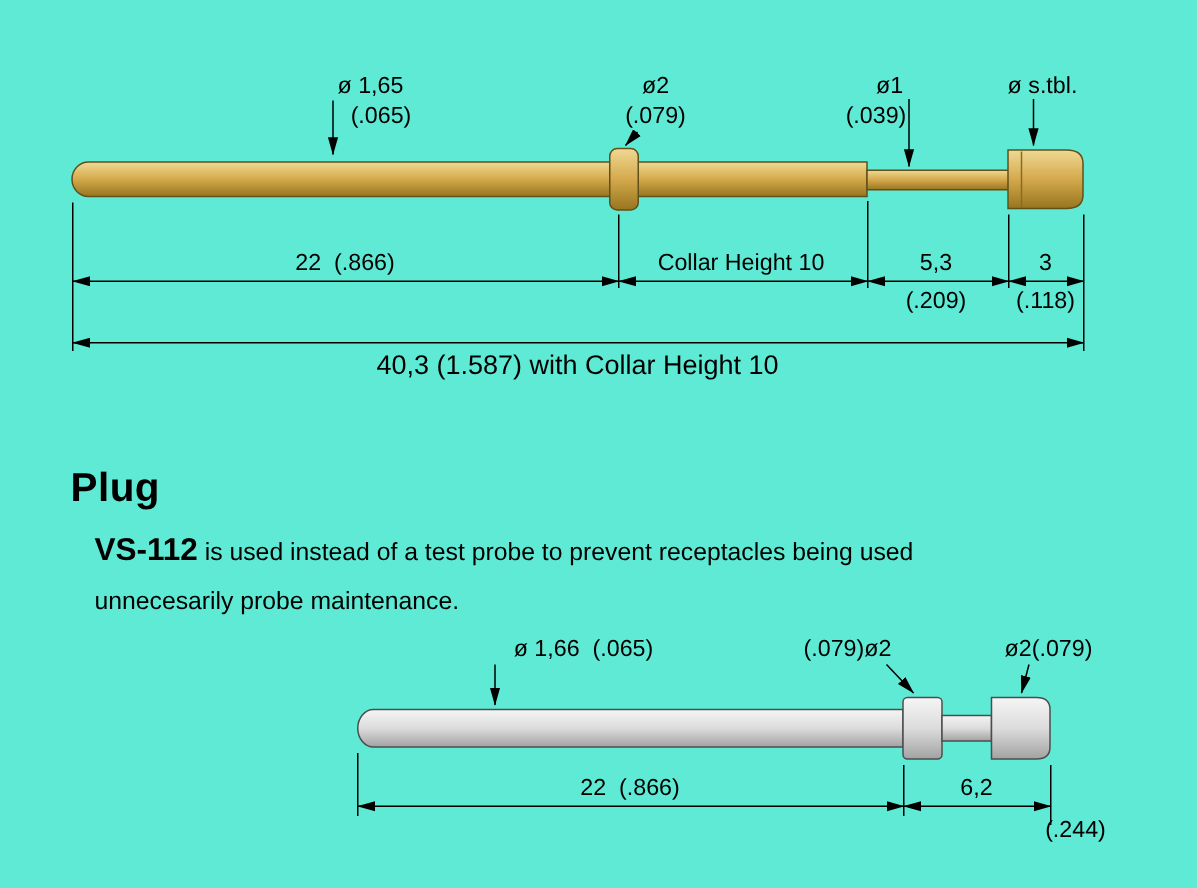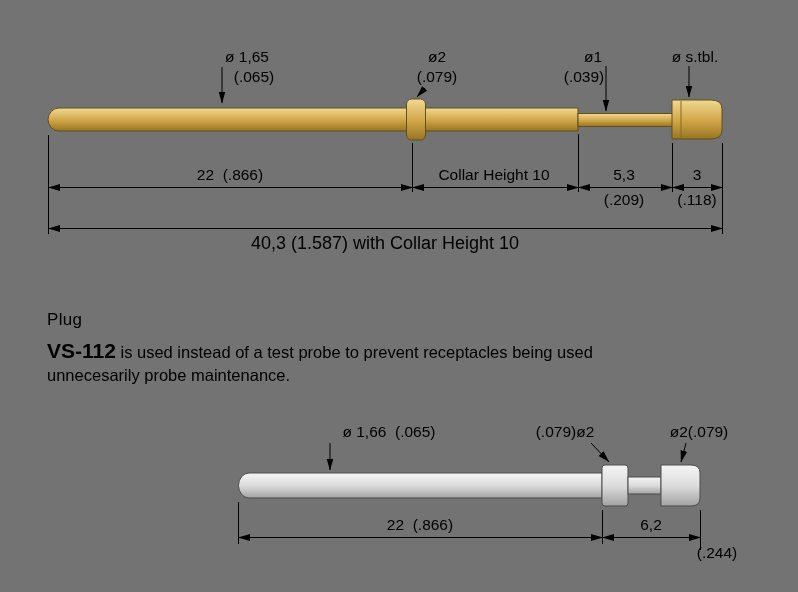--- a/index.html
+++ b/index.html
@@ -1,23 +1,23 @@
 <!DOCTYPE html>
 <html><head>
 <meta charset="utf-8">
 <style>
   html,body{margin:0;padding:0;background:#ffffff;}
-  .page{position:relative;width:798px;height:592px;background:#737373;overflow:hidden;
+  .page{position:relative;width:798px;height:592px;background:#5eead4;overflow:hidden;
         font-family:"Liberation Sans",sans-serif;color:#000;}
   .drawing{position:absolute;left:0;}
   #topDrawing{top:0;}
   #bottomDrawing{top:410px;}
   .textblock{position:absolute;left:47px;top:310px;width:700px;}
-  .plug-heading{margin:0;font-size:17px;font-weight:normal;letter-spacing:.3px;}
-  .desc{margin:9px 0 0 0;font-size:16.5px;line-height:23px;}
+  .plug-heading{margin:0;font-size:27px;font-weight:bold;letter-spacing:.3px;}
+  .desc{margin:9px 0 0 16px;font-size:16.5px;line-height:33px;}
   .model{font-weight:bold;font-size:21px;}
   text{font-family:"Liberation Sans",sans-serif;fill:#000;}
   .dim{font-size:15.5px;}
   .overall{font-size:18px;}
 </style>
 </head>
 <body>
 
 <div class="page">
 

